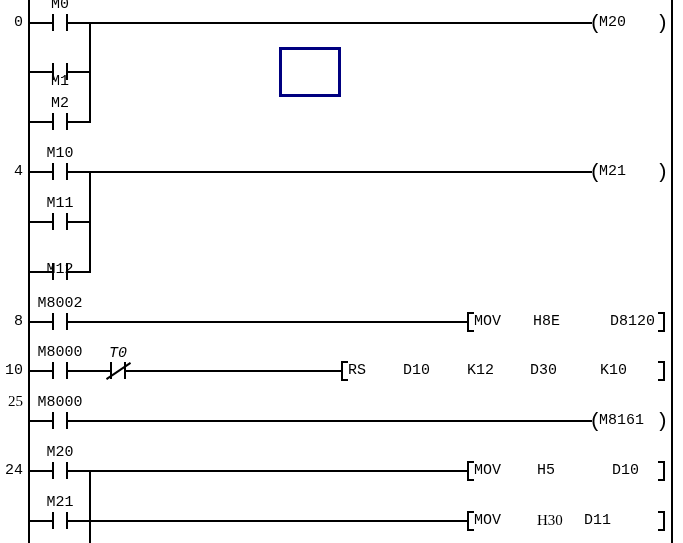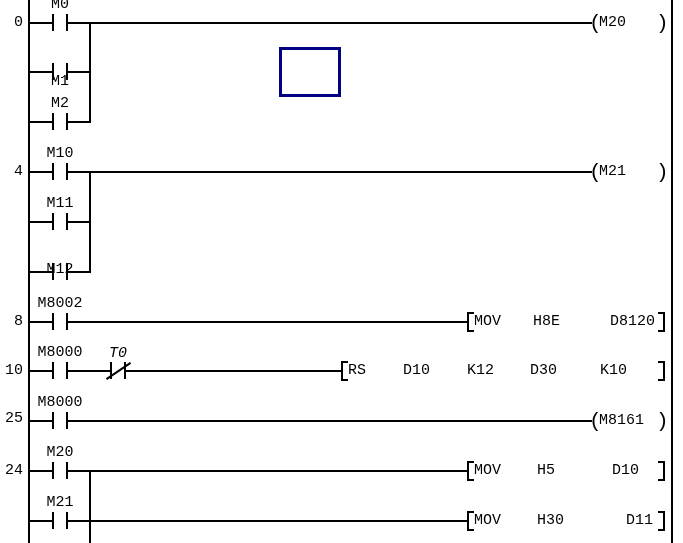--- a/index.html
+++ b/index.html
@@ -91,21 +91,21 @@
     <div class="slash" style="left: 104px; top: 370px;"></div>
     <div class="lbl" style="left: 73px; top: 346px; font-style: italic;">T0</div>
     <div class="h" style="left: 126px; top: 370px; width: 217px;"></div>
     <div class="brk open" style="left: 341px; top: 361px;"></div>
     <div class="op" style="left: 348px; top: 363px;">RS</div>
     <div class="op" style="left: 403px; top: 363px;">D10</div>
     <div class="op" style="left: 467px; top: 363px;">K12</div>
     <div class="op" style="left: 530px; top: 363px;">D30</div>
     <div class="op" style="left: 600px; top: 363px;">K10</div>
     <div class="brk close" style="left: 658px; top: 361px;"></div>
-    <div class="step" style="top: 411px;">25</div>
+    <div class="step" style="top: 394px; font-family: Liberation Serif, serif;">25</div>
     <div class="h" style="left: 28px; top: 420px; width: 24px;"></div>
     <div class="bar" style="left: 52px; top: 412px;"></div>
     <div class="bar" style="left: 66px; top: 412px;"></div>
     <div class="lbl" style="left: 15px; top: 395px;">M8000</div>
     <div class="h" style="left: 68px; top: 420px; width: 524px;"></div>
     <div class="paren" style="left: 589px; top: 408px;">(</div>
     <div class="op" style="left: 599px; top: 413px;">M8161</div>
     <div class="paren" style="left: 656px; top: 408px;">)</div>
     <div class="step" style="top: 463px;">24</div>
     <div class="h" style="left: 28px; top: 470px; width: 24px;"></div>
@@ -118,17 +118,17 @@
     <div class="op" style="left: 537px; top: 463px;">H5</div>
     <div class="op" style="left: 612px; top: 463px;">D10</div>
     <div class="brk close" style="left: 658px; top: 461px;"></div>
     <div class="h" style="left: 28px; top: 520px; width: 24px;"></div>
     <div class="bar" style="left: 52px; top: 512px;"></div>
     <div class="bar" style="left: 66px; top: 512px;"></div>
     <div class="lbl" style="left: 15px; top: 495px;">M21</div>
     <div class="h" style="left: 68px; top: 520px; width: 401px;"></div>
     <div class="brk open" style="left: 467px; top: 511px;"></div>
     <div class="op" style="left: 474px; top: 513px;">MOV</div>
-    <div class="op" style="left: 537px; top: 513px;">H30</div>
-    <div class="op" style="left: 584px; top: 513px; margin-left: 42px;">D11</div>
+    <div class="op" style="left: 537px; top: 513px; font-family: Liberation Serif, serif;">H30</div>
+    <div class="op" style="left: 584px; top: 513px;">D11</div>
     <div class="brk close" style="left: 658px; top: 511px;"></div>
     <div class="cursor" style="left: 279px; top: 47px; width: 62px; height: 50px;"></div>
   </div>
 
 </body></html>

